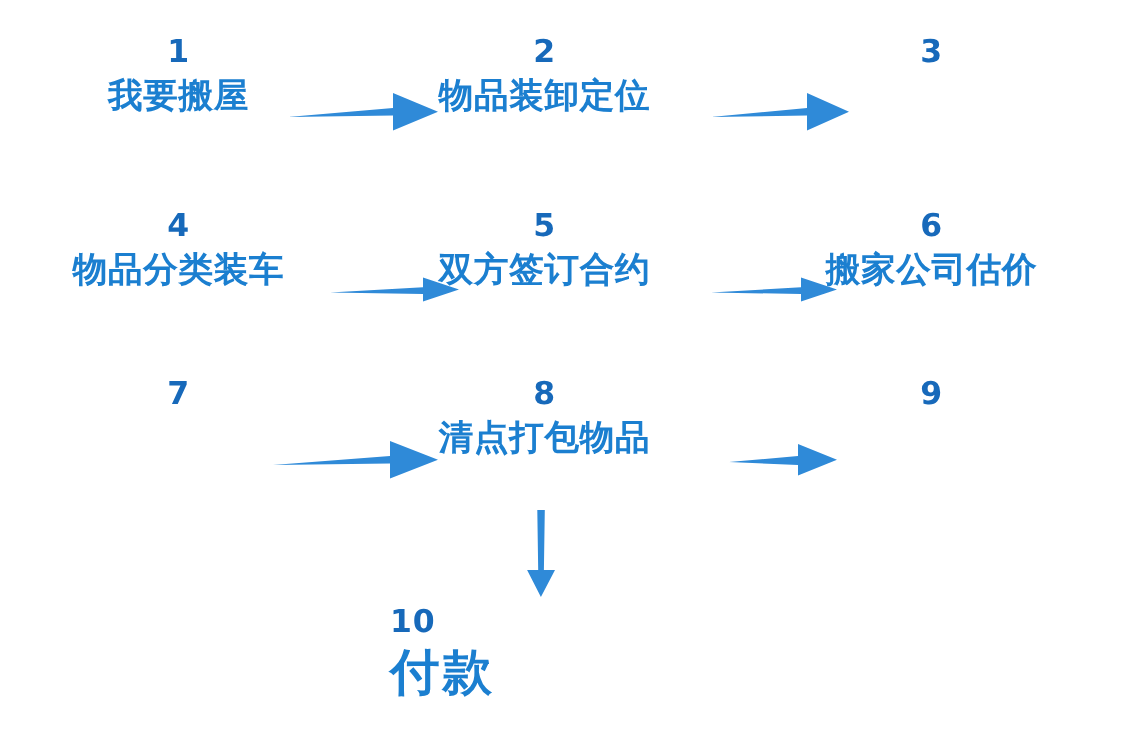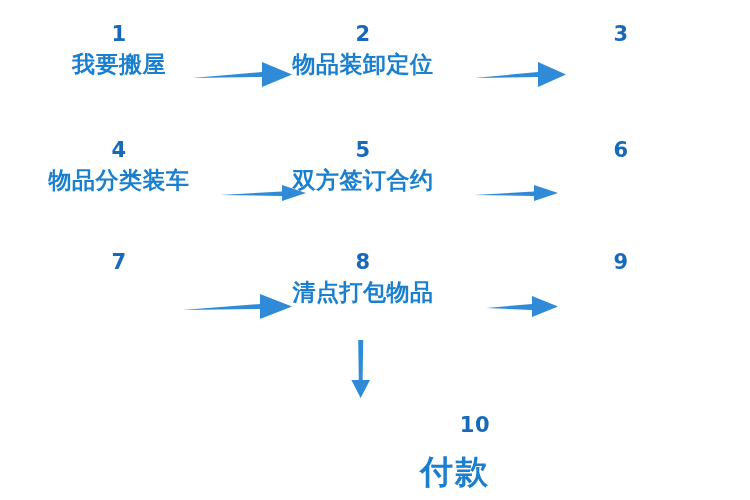--- a/index.html
+++ b/index.html
@@ -49,30 +49,30 @@
   .col-3 { left: 506px; }
 
   .row-1 { top: 24px; }
   .row-2 { top: 140px; }
   .row-3 { top: 252px; }
 
   
   .step-final {
     position: absolute;
     left: 260px;
-    top: 415px;
+    top: 404px;
     width: 230px;
-    text-align: right;
+    text-align: left;
   }
   .step-final .step-num {
     font-size: 21px;
   }
   .step-final .step-label {
     font-size: 33px;
-    margin-top: 19px;
+    margin-top: 6px;
     letter-spacing: 2px;
   }
 
   
   .arrow {
     position: absolute;
   }
   .arrow svg { display: block; }
 </style>
 </head>
@@ -123,20 +123,21 @@
   </div>
 
   <div class="arrow" style="left:472px; top:181px;">
     <svg width="88" height="24" viewBox="0 0 88 24">
       <path d="M2 14 L62 10.5 L62 4 L86 12 L62 20 L62 15 Z" fill="#2f8ad8"></path>
     </svg>
   </div>
 
   <div class="step col-3 row-2">
     <div class="step-num">6</div>
+    <div class="step-label">搬家公司估价</div>
   </div>
 
   <div class="step col-1 row-3">
     <div class="step-num">7</div>
   </div>
 
   <div class="arrow" style="left:180px; top:290px;">
     <svg width="114" height="32" viewBox="0 0 114 32">
       <path d="M2 20 L80 14 L80 4 L112 16.5 L80 29 L80 19 Z" fill="#2f8ad8"></path>
     </svg>

